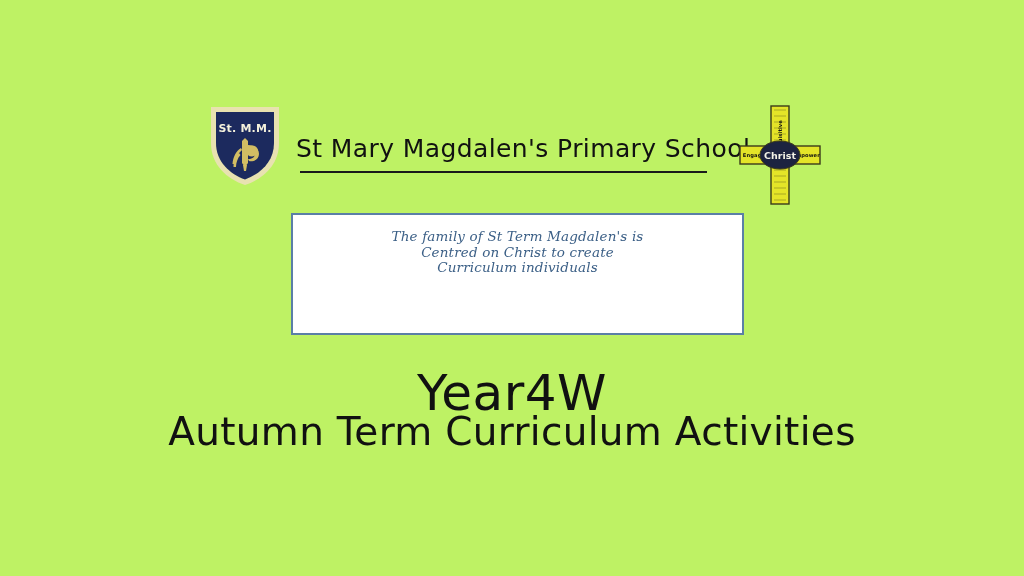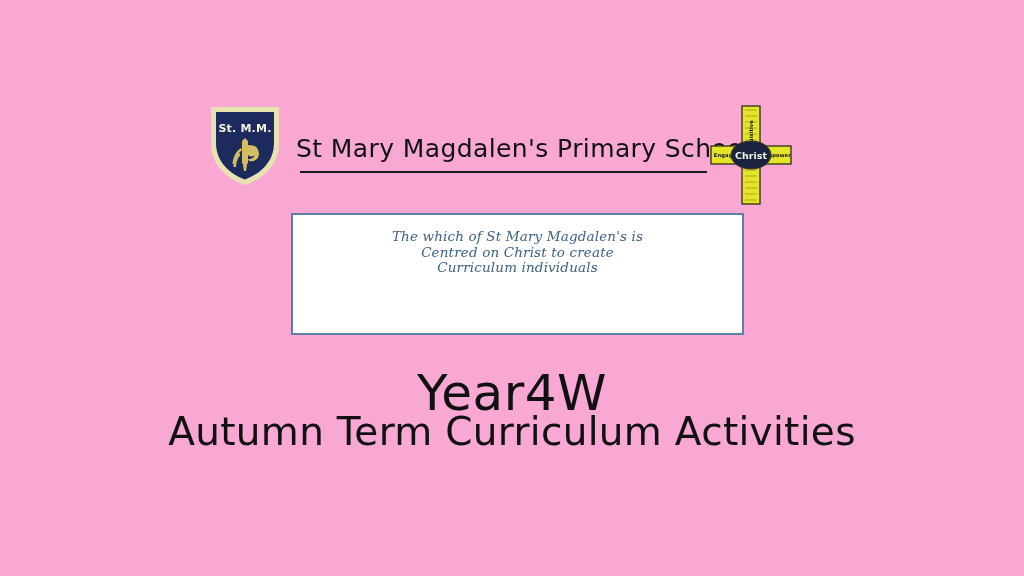--- a/index.html
+++ b/index.html
@@ -12,21 +12,21 @@
     width: 1024px;
     height: 576px;
     overflow: hidden;
     font-family: "DejaVu Sans", sans-serif;
     -webkit-font-smoothing: antialiased;
   }
   .page {
     position: relative;
     width: 1024px;
     height: 576px;
-    background: #f9a8d4;
+    background: #bef264;
   }
 
   
   .crest {
     position: absolute;
     left: 205px;
     top: 101px;
     width: 80px;
     height: 88px;
   }
@@ -50,21 +50,21 @@
     position: absolute;
     left: 300px;
     top: 171px;
     width: 407px;
     height: 2px;
     background: #1a1a1a;
   }
 
   .cross {
     position: absolute;
-    left: 703px;
+    left: 732px;
     top: 100px;
     width: 96px;
     height: 110px;
   }
   .cross svg { display: block; width: 96px; height: 110px; }
 
   
   .mission-box {
     position: absolute;
     left: 291px;
@@ -187,21 +187,21 @@
       <text class="cross-arm-label" x="-86" y="50" transform="rotate(90)" text-anchor="middle">Individuals</text>
       <text class="cross-arm-label" x="22" y="57" text-anchor="middle">Engage</text>
       <text class="cross-arm-label" x="74" y="57" text-anchor="middle">Empower</text>
       <ellipse cx="48" cy="55" rx="20" ry="14" fill="#1c2340" stroke="#3a3a1a" stroke-width="1"></ellipse>
       <text class="cross-center-label" x="48" y="58.5" text-anchor="middle">Christ</text>
     </svg>
   </div>
 
   <div class="mission-box"></div>
   <div class="mission-text">
-    <span class="line">The which of St Mary Magdalen's is</span>
+    <span class="line">The family of St Term Magdalen's is</span>
     <span class="line">Centred on Christ to create</span>
     <span class="line">Curriculum individuals</span>
   </div>
 
   <div class="year-title">Year4W</div>
   <div class="term-title">Autumn Term Curriculum Activities</div>
 
 </div>
 
 </body></html>

